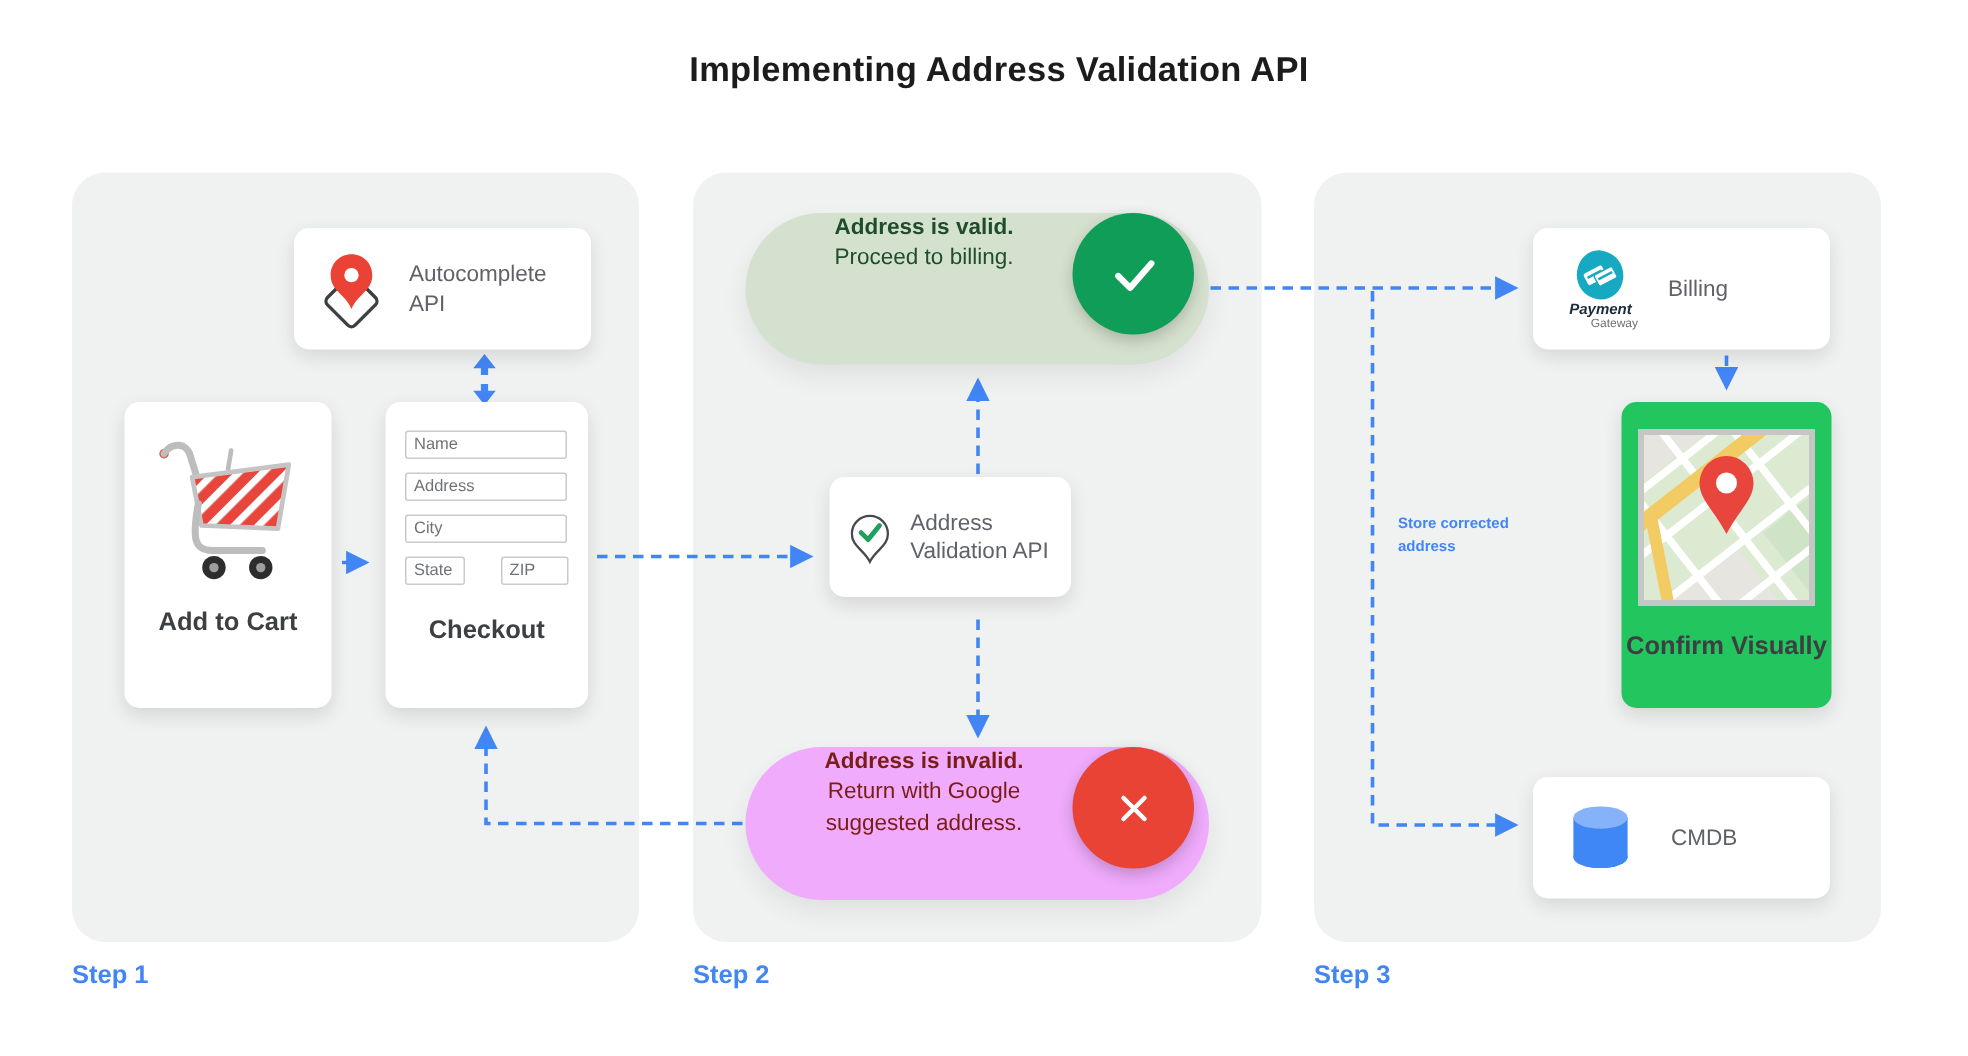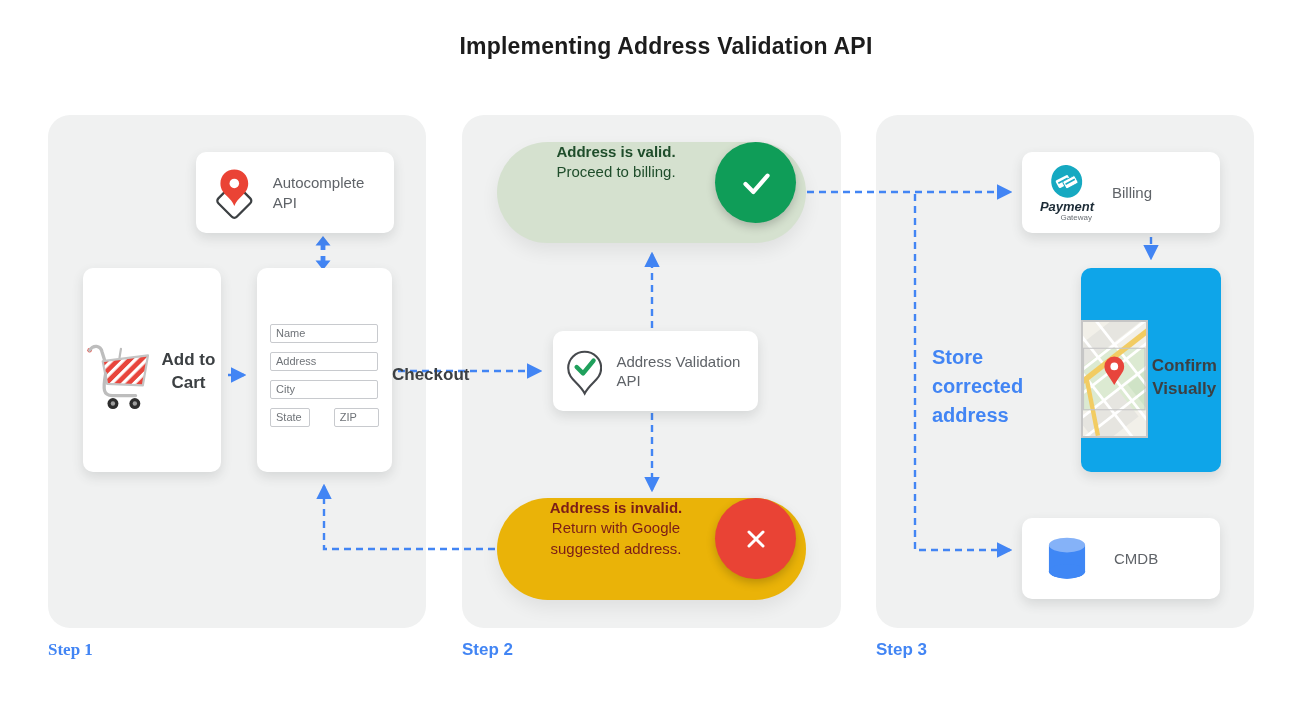--- a/index.html
+++ b/index.html
@@ -9,65 +9,65 @@
 
   .title { position:absolute; top:33px; left:0; width:100%; text-align:center;
            font-size:23px; font-weight:bold; color:#1c1c1c; letter-spacing:.2px;padding-left:20px; }
 
   .panel { position:absolute; top:115px; height:513px; background:#f0f1f1; border-radius:22px; }
   .panel-1 { left:48px;  width:378px; }
   .panel-2 { left:462px; width:379px; }
   .panel-3 { left:876px; width:378px; }
 
   .step-label { position:absolute; top:640px; font-size:17px; font-weight:bold; color:#4285f4; }
-  .step-1 { left:48px;font-family:Liberation Serif, serif; } .step-2 { left:462px; } .step-3 { left:876px; }
+  .step-1 { left:48px; } .step-2 { left:462px; } .step-3 { left:876px; }
 
   .card { position:absolute; background:#ffffff; border-radius:10px;
           box-shadow:0 5px 12px rgba(60,64,67,.14); }
   .hcard { display:flex; align-items:center; gap:14px; padding:0 14px; }
   .card-label { color:#5f6368; font-size:15px; line-height:1.3; }
 
   .autocomplete-card { left:196px;  top:152px; width:198px; height:81px; }
-  .validation-card   { left:553px;  top:331px; width:205px; height:80px; }
+  .validation-card   { left:553px;  top:318px; width:161px; height:80px; }
   .billing-card      { left:1022px; top:152px; width:198px; height:81px; }
   .cmdb-card         { left:1022px; top:518px; width:198px; height:81px; }
 
-  .block-card { display:flex; flex-direction:row; align-items:center; }
+  .block-card { display:flex; flex-direction:column; align-items:center; }
   .cart-card     { left:83px;   top:268px; width:138px; height:204px; }
   .checkout-card { left:257px;  top:268px; width:135px; height:204px; }
-  .confirm-card  { left:1081px; top:268px; width:140px; height:204px; background:#0ea5e9; }
+  .confirm-card  { left:1081px; top:268px; width:140px; height:204px; background:#22c55e; }
   .block-label { font-weight:bold; color:#3c4043; font-size:17px; text-align:center; line-height:1.35; }
 
   .checkout-fields { width:100%; padding:19px 13px 0 13px; }
   .field { background:#ffffff; border:1px solid #c8cace; border-radius:2px; height:19px;
            font-size:11px; color:#6f7378; padding:2px 5px; margin-bottom:9px; width:108px; }
   .field-row { display:flex; gap:24px; }
   .field.small-1 { width:47px; } .field.small-2 { width:54px; }
   .checkout-title { margin-top:10px; }
   .cart-title { margin-top:4px; }
 
   .pill { position:absolute; left:497px; width:309px; height:101px; border-radius:52px;
           display:flex; box-shadow:0 8px 18px rgba(0,0,0,.07); }
   .pill-valid   { top:142px; background:#d5e1cf; }
-  .pill-invalid { top:498px; background:#eab308; height:102px; }
+  .pill-invalid { top:498px; background:#f0abfc; height:102px; }
   .pill-text { flex:1; text-align:center; font-size:15px; line-height:1.35; padding-left:20px; }
   .pill-valid  .pill-text { color:#1f4d2b; }
   .pill-invalid .pill-text { color:#7b1d17; }
   .pill-title { font-weight:bold; }
   .pill-circle { width:81px; height:81px; border-radius:50%; margin-right:10px; flex:0 0 auto;
                  display:flex; align-items:center; justify-content:center;
                  box-shadow:0 4px 10px rgba(0,0,0,.2); }
   .circle-green { background:#0f9d58; }
   .circle-red   { background:#e94335; }
 
   .store-note { position:absolute; left:932px; top:343px; width:90px;
-                color:#4285f4; font-weight:bold; font-size:20px; line-height:1.45; }
+                color:#4285f4; font-weight:bold; font-size:10px; line-height:1.45; }
 
   .billing-logo { display:flex; flex-direction:column; align-items:center; width:62px; flex:0 0 auto; }
-  .logo-word  { font-size:13px; font-weight:bold; font-style:italic; color:#1c2b36; margin-top:-2px; }
+  .logo-word  { font-size:10px; font-weight:bold; font-style:italic; color:#1c2b36; margin-top:-2px; }
   .logo-word2 { font-size:8px; color:#6a6f74; margin-top:-1px; align-self:flex-end; margin-right:6px; }
 
   .map-thumb { margin-top:18px; border:2px solid #c6c6c6; background:#f2f0e9; }
   .confirm-title { margin-top:16px; }
 
   .arrows { position:absolute; left:0; top:0; pointer-events:none; }
   .updown-arrow { position:absolute; left:315px; top:236px; }
 </style>
 </head>
 <body>

